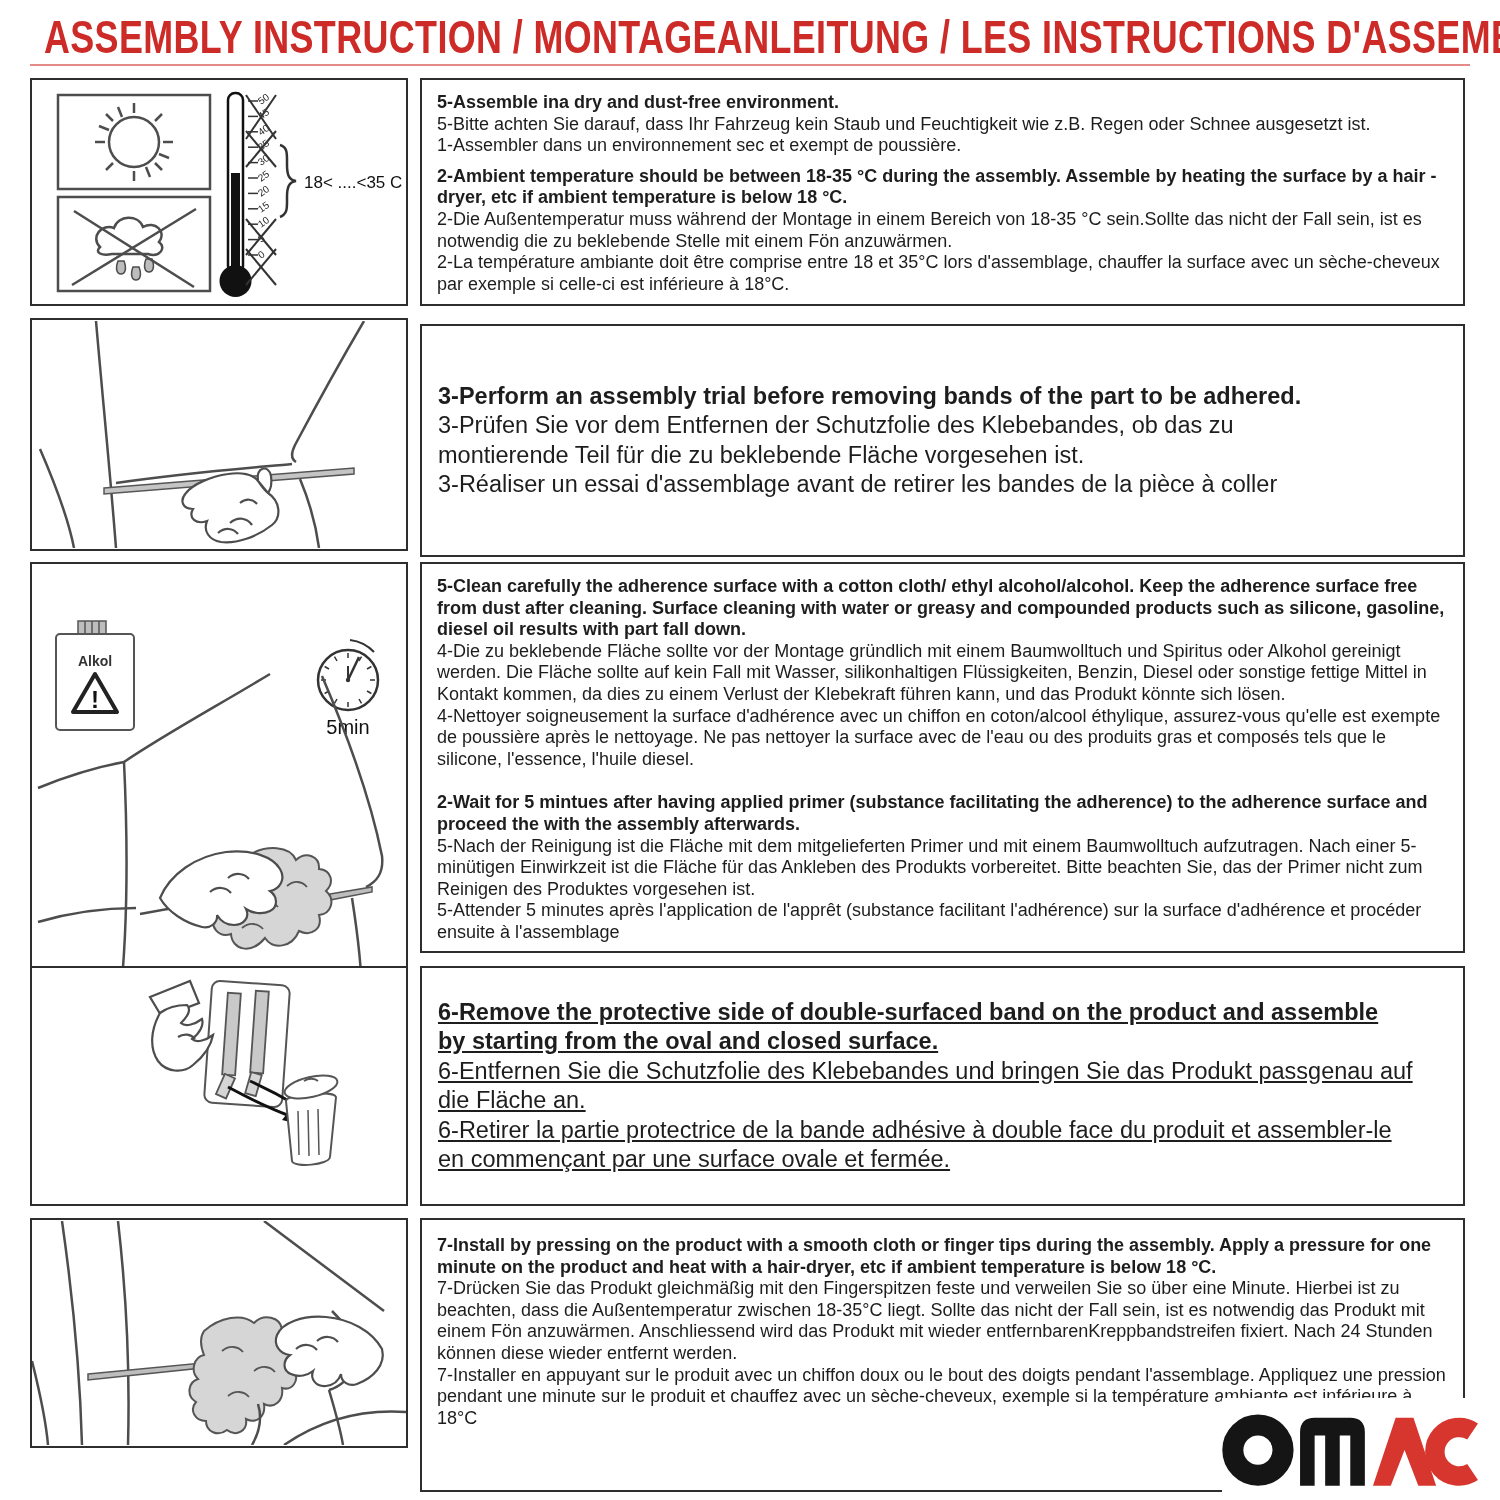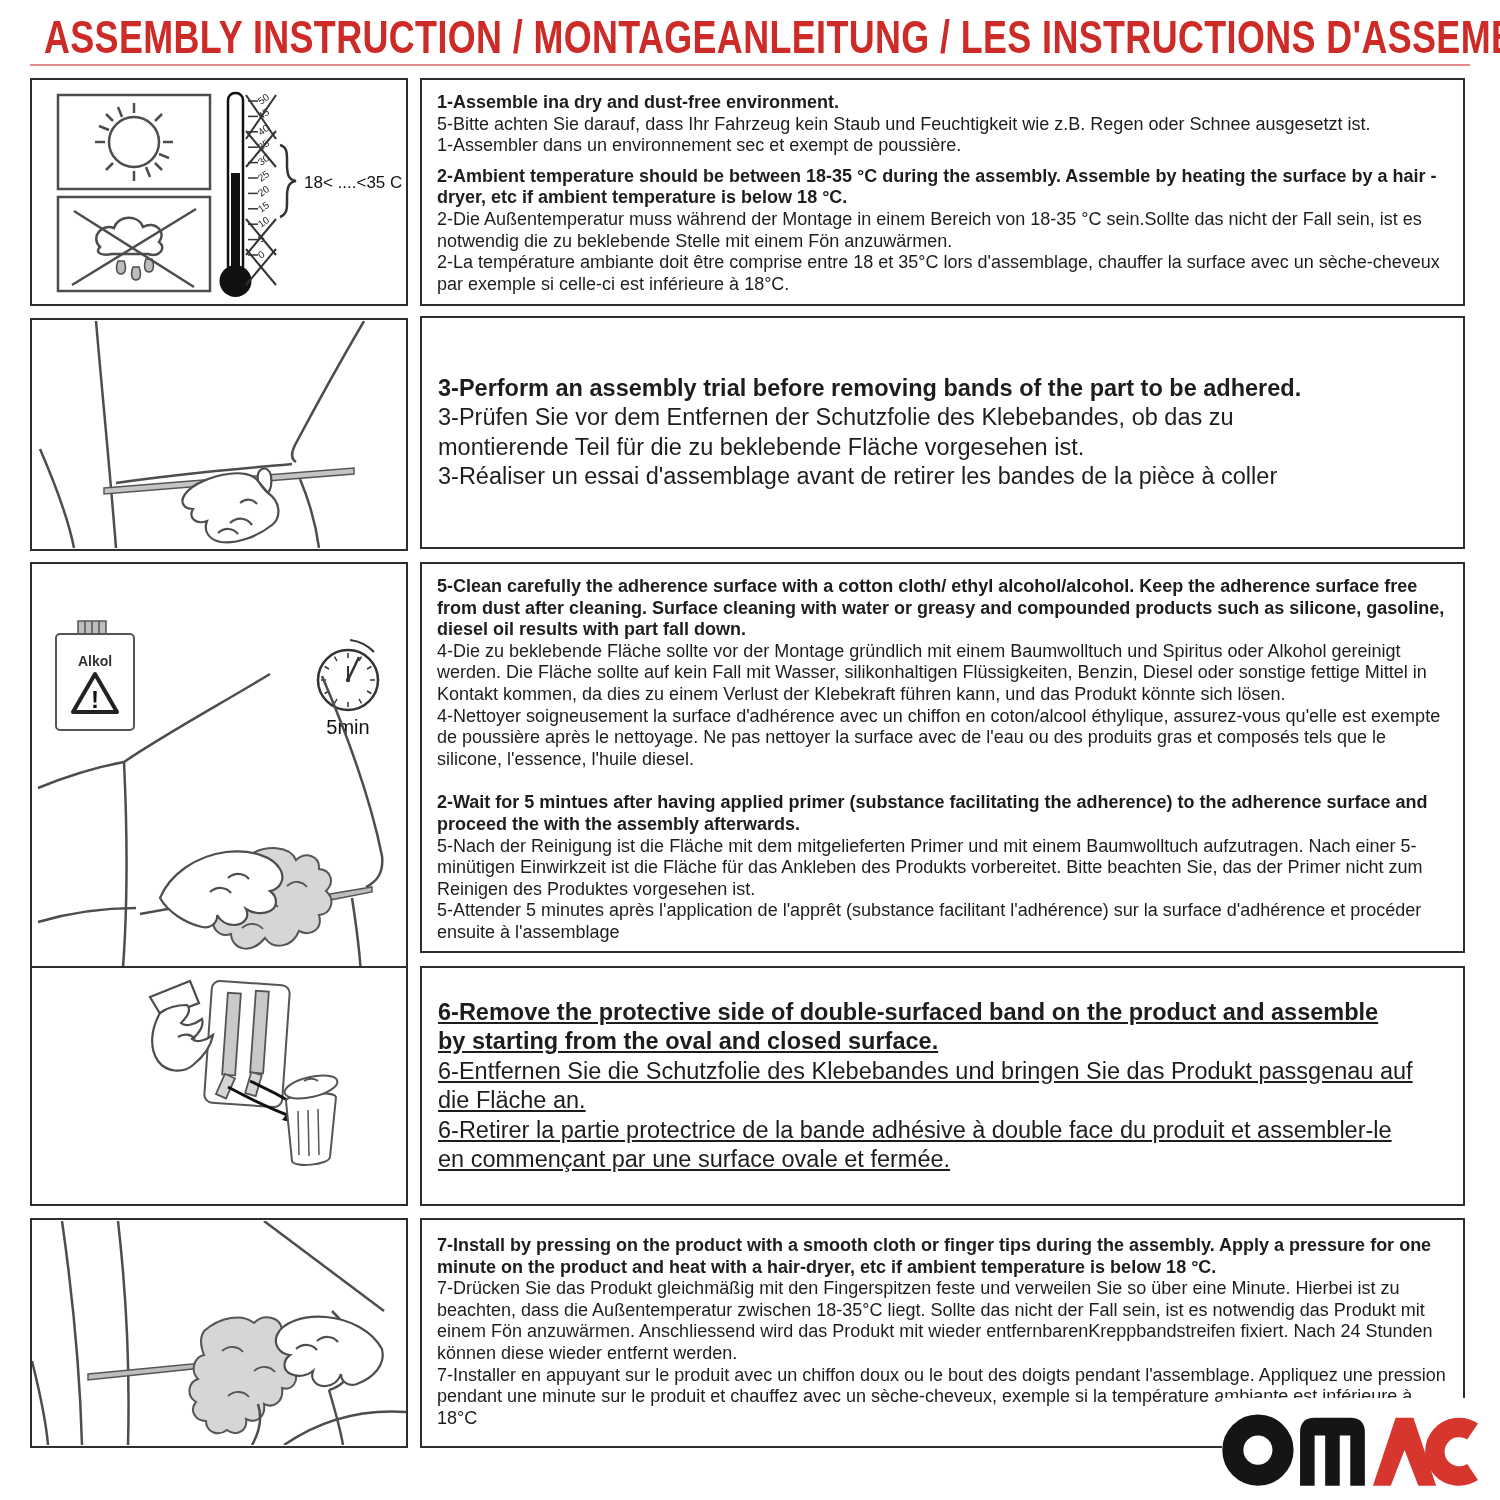--- a/index.html
+++ b/index.html
@@ -101,21 +101,21 @@
             <line x1="244" y1="138" x2="214" y2="174"></line>
           <line x1="214" y1="168" x2="244" y2="204"></line>
             <line x1="244" y1="168" x2="214" y2="204"></line>
         </g>
         <path d="M248,64 C256,66 255,74 255,84 C255,94 257,99 264,100 C257,101 255,106 255,116 C255,126 256,133 248,136" fill="none" stroke="#333" stroke-width="2.5"></path>
         <text x="272" y="107" font-size="17" fill="#111">18&lt; ....&lt;35 C</text>
       </g>
     </svg>
   </div>
   <div class="box txt small" style="top:78px;height:228px;">
-    <p class="en">1-Assemble ina dry and dust-free environment.</p>
+    <p class="en">5-Assemble ina dry and dust-free environment.</p>
     <p>5-Bitte achten Sie darauf, dass Ihr Fahrzeug kein Staub und Feuchtigkeit wie z.B. Regen oder Schnee ausgesetzt ist.</p>
     <p>1-Assembler dans un environnement sec et exempt de poussière.</p>
     <p class="en mt1">2-Ambient temperature should be between 18-35 °C  during the assembly. Assemble by heating the surface by a hair -dryer, etc if ambient temperature is below 18 °C.</p>
     <p>2-Die Außentemperatur muss während der Montage in einem Bereich von 18-35 °C  sein.Sollte das nicht der Fall sein, ist es notwendig die zu beklebende Stelle mit einem Fön anzuwärmen.</p>
     <p>2-La température ambiante doit être comprise entre 18 et 35°C lors d'assemblage, chauffer la surface avec un sèche-cheveux par exemple si celle-ci est inférieure à 18°C.</p>
   </div>
 
   <div class="box illu" style="top:318px;height:233px;">
     <svg width="374" height="227" viewBox="0 0 374 227">
       <g fill="none" stroke="#4d4d4d" stroke-width="2.5">
@@ -128,21 +128,21 @@
       <polygon points="72,167 322,147 322,153 72,173" fill="#c4c4c4" stroke="#555" stroke-width="1.5"></polygon>
       <g fill="#fff" stroke="#4d4d4d" stroke-width="2.2">
         <path d="M226,160 C223,146 237,143 239,155 C240,162 239,168 236,172 Z"></path>
         <path d="M236,172 C248,180 250,196 240,204 C225,216 204,223 189,221 C177,219 171,210 175,200 C164,204 156,197 161,188 C151,188 147,180 154,172 C161,163 180,155 196,153 C209,151 221,153 226,160 C230,166 233,170 236,172 Z"></path>
         <path d="M198,202 C206,195 215,197 220,204" fill="none"></path>
         <path d="M186,212 C193,206 201,207 206,213" fill="none"></path>
         <path d="M208,182 C214,177 221,178 225,183" fill="none"></path>
       </g>
     </svg>
   </div>
-  <div class="box txt big" style="top:316px;height:233px;">
+  <div class="box txt big" style="top:324px;height:233px;">
     <p class="en">3-Perform an assembly trial before removing bands of the part to be adhered.</p>
     <p class="prel">3-Prüfen Sie vor dem Entfernen der Schutzfolie des Klebebandes, ob das zu
 montierende Teil für die zu beklebende Fläche vorgesehen ist.</p>
     <p>3-Réaliser un essai d'assemblage avant de retirer les bandes de la pièce à coller</p>
   </div>
 
   <div class="box illu" style="top:562px;height:493px;">
     <svg width="374" height="385" viewBox="0 0 374 385">
       <g>
         <rect x="46" y="5" width="28" height="13" fill="#bdbdbd" stroke="#555" stroke-width="1.5"></rect>
@@ -268,21 +268,21 @@
         <path d="M196,175 C203,169 212,170 217,176"></path>
       </g>
       <g fill="#fff" stroke="#4d4d4d" stroke-width="2.2">
         <path d="M350,128 C340,110 318,98 294,96 C270,94 250,102 245,114 C241,124 248,133 258,134 C250,140 251,150 259,153 C267,157 276,154 281,150 C278,158 284,166 294,165 C302,164 307,159 309,153 C309,161 317,166 325,163 C341,157 354,144 350,128 Z"></path>
         <path d="M285,120 C292,114 301,115 306,121" fill="none"></path>
         <path d="M264,128 C271,122 280,123 285,129" fill="none"></path>
       </g>
       <path d="M226,183 C230,196 228,210 220,224" fill="none" stroke="#4d4d4d" stroke-width="2.5"></path>
     </svg>
   </div>
-  <div class="box txt small" style="top:1218px;height:230px;padding-top:15px;">
+  <div class="box txt small" style="top:1218px;height:274px;padding-top:15px;">
     <p class="en">7-Install by pressing on the product with a smooth cloth or finger tips during the assembly. Apply a pressure for one minute on the product and heat with a hair-dryer, etc if ambient temperature is below 18 °C.</p>
     <p>7-Drücken Sie das Produkt gleichmäßig mit den Fingerspitzen feste und verweilen Sie so über eine Minute. Hierbei ist zu beachten, dass die Außentemperatur zwischen 18-35°C liegt. Sollte das nicht der Fall sein, ist es notwendig das Produkt mit einem Fön anzuwärmen. Anschliessend wird das Produkt mit wieder entfernbarenKreppbandstreifen fixiert. Nach 24 Stunden können diese wieder entfernt werden.</p>
     <p>7-Installer en appuyant sur le produit avec un chiffon doux ou le bout des doigts pendant l'assemblage. Appliquez une pression pendant une minute sur le produit et chauffez avec un sèche-cheveux, exemple si la température ambiante est inférieure à 18°C</p>
   </div>
 
   <div class="logo-wrap">
     <svg width="276" height="81" viewBox="0 0 340 100">
       <circle cx="44" cy="52" r="31" fill="none" stroke="#151515" stroke-width="26"></circle>
       <path d="M96,96 V30 Q96,12 114,12 H158 Q176,12 176,30 V96 H158 V34 H145 V96 H127 V34 H114 V96 Z" fill="#151515"></path>
       <path d="M186,96 L214,12 H236 L264,96 H242 L225,52 L208,96 Z" fill="#d7362e"></path>

